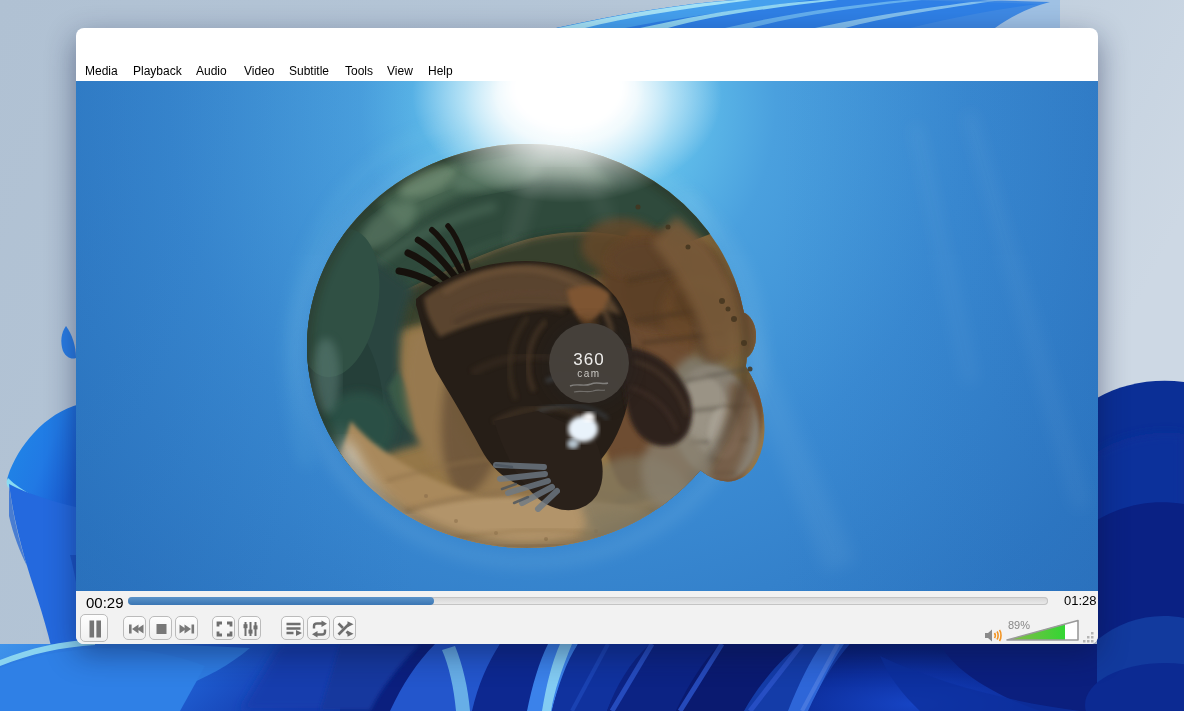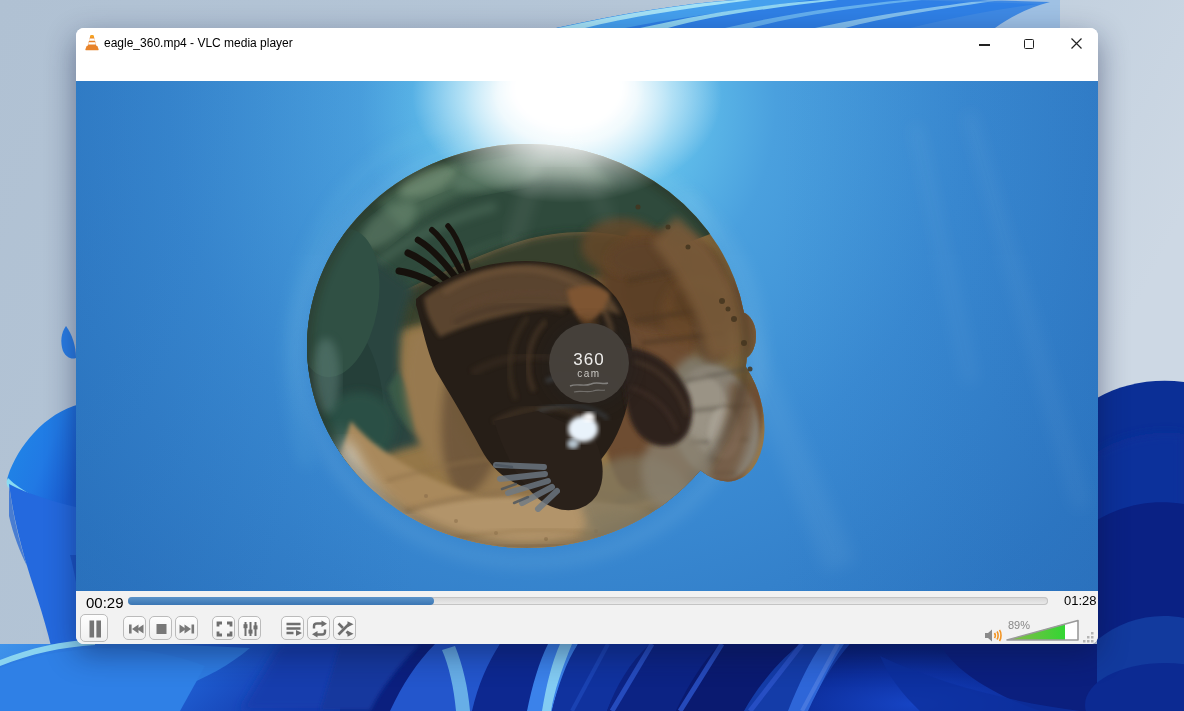--- a/index.html
+++ b/index.html
@@ -101,34 +101,29 @@
 <path d="M905 0 L1060 0 L1060 28 L910 28 C950 18 1000 8 1040 4 Z" fill="#4a90e2" opacity="0.55"></path>
 <path d="M980 0 L1060 0 L1060 28 L995 28 C1010 17 1030 7 1050 2 Z" fill="#b8cfe4" opacity="0.8"></path>
 
 <path d="M1097 398 C1122 384 1152 378 1184 382 L1184 711 L1097 711 Z" fill="#0b2f96"></path>
 <path d="M1097 452 C1124 436 1154 430 1184 434 L1184 560 L1097 560 Z" fill="#0e339c" opacity="0.85" filter="url(#wb5)"></path>
 <path d="M1097 520 C1124 504 1154 499 1184 504 L1184 711 L1097 711 Z" fill="#0a2184"></path>
 <path d="M1097 640 C1122 620 1152 612 1184 618 L1184 711 L1097 711 Z" fill="#123a9e"></path>
 <ellipse cx="1165" cy="705" rx="80" ry="42" fill="#0c2a92"></ellipse>
 </svg>
 <div id="win">
-  <div id="titlebar">
-    <svg id="vlcicon" width="16" height="17" viewBox="0 0 16 17" style="position:absolute;left:8px;top:6px">
-      <path d="M8 1 C8.9 1 9.6 1.4 9.8 2.2 L12.6 12.5 L3.4 12.5 L6.2 2.2 C6.4 1.4 7.1 1 8 1 Z" fill="#e8832a"></path>
-      <path d="M5.6 4.5 L10.4 4.5 L11 6.8 L5 6.8 Z" fill="#ffffff"></path>
-      <path d="M4.7 8.3 L11.3 8.3 L11.9 10.6 L4.1 10.6 Z" fill="#ffffff"></path>
-      <path d="M2.6 12 L13.4 12 L14.6 15.2 C14.8 15.8 14.4 16.3 13.8 16.3 L2.2 16.3 C1.6 16.3 1.2 15.8 1.4 15.2 Z" fill="#e8832a"></path>
-      <path d="M8 1 C8.9 1 9.6 1.4 9.8 2.2 L10.1 3.4 L5.9 3.4 L6.2 2.2 C6.4 1.4 7.1 1 8 1 Z" fill="#f5a623"></path>
-    </svg>
-    <span id="title">eagle_360.mp4 - VLC media player</span>
-    <div style="position:absolute;left:903px;top:16px;height:1.5px;width:11px;background:#222"></div>
-    <div style="position:absolute;left:948px;top:11px;height:8px;width:8px;background:#fff;border:1.2px solid #222;border-radius:1.5px"></div>
-    <svg style="position:absolute;left:995px;top:10px" width="11" height="11" viewBox="0 0 11 11">
-        <path d="M0.5 0.5 L10.5 10.5 M10.5 0.5 L0.5 10.5" stroke="#222" stroke-width="1.2"></path>
-      </svg>
+  <div id="menubar">
+    <span class="mi" style="left:9px">Media</span>
+    <span class="mi" style="left:57px">Playback</span>
+    <span class="mi" style="left:120px">Audio</span>
+    <span class="mi" style="left:168px">Video</span>
+    <span class="mi" style="left:213px">Subtitle</span>
+    <span class="mi" style="left:269px">Tools</span>
+    <span class="mi" style="left:311px">View</span>
+    <span class="mi" style="left:352px">Help</span>
   </div>
   <svg id="video" width="1022" height="510" viewBox="0 0 1022 510">
   <defs>
     <radialGradient id="sky" cx="492" cy="25" r="800" gradientUnits="userSpaceOnUse">
       <stop offset="0" stop-color="#e8fafe"></stop>
       <stop offset="0.05" stop-color="#aee4f6"></stop>
       <stop offset="0.13" stop-color="#64c2ec"></stop>
       <stop offset="0.26" stop-color="#4aa0de"></stop>
       <stop offset="0.5" stop-color="#3a8ad2"></stop>
       <stop offset="0.8" stop-color="#2e78c4"></stop>

